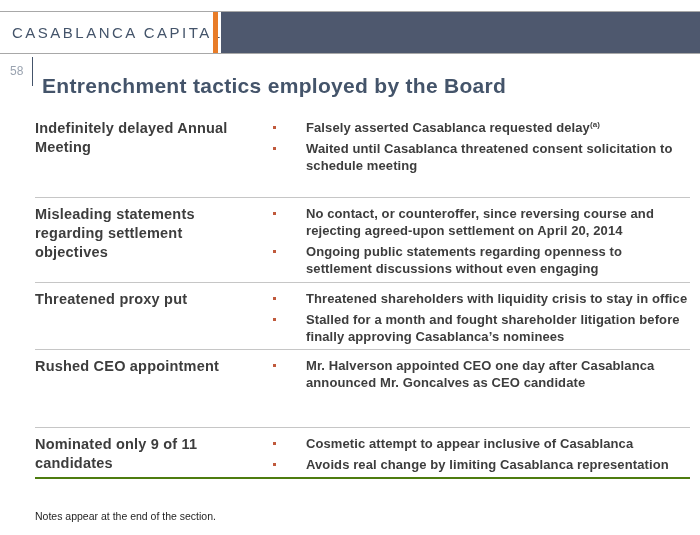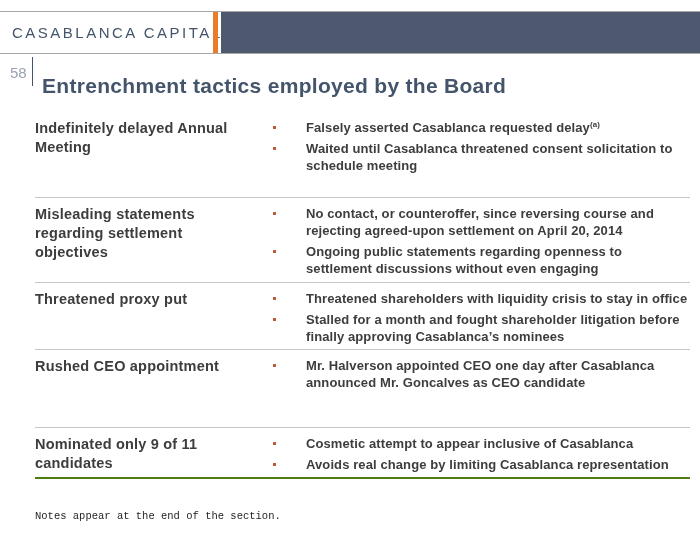--- a/index.html
+++ b/index.html
@@ -27,21 +27,21 @@
     background: #e87c28;
   }
   .header-bar {
     position: absolute; top: 12px; left: 221px; right: 0; height: 41px;
     background: #4e586e;
   }
 
   
   .page-number {
     position: absolute; left: 10px; top: 64px;
-    font-size: 15px; color: #9aa3b0;
+    font-size: 12px; color: #9aa3b0;
   }
   .title-vline {
     position: absolute; left: 32px; top: 57px; width: 1px; height: 29px;
     background: #44546a;
   }
   .slide-title {
     position: absolute; left: 42px; top: 74px;
     font-size: 21px; color: #44546a; letter-spacing: 0.3px;
     white-space: nowrap;
   }
@@ -80,21 +80,21 @@
   .bullet-text {
     font-size: 13px; line-height: 17px; color: #3d3d3d; letter-spacing: 0.1px;
   }
   sup.note-marker {
     font-size: 8px; color: #3d3d3d; vertical-align: super; line-height: 0;
   }
 
   
   .footnote {
     position: absolute; left: 35px; top: 510px;
-    font-family: Liberation Mono, monospace;
+    font-family: Liberation Sans, sans-serif;
     font-size: 10.5px; color: #1f1f1f;
   }
 </style>
 </head>
 <body>
 
 <div class="hairline hairline-top"></div>
 <div class="brand">CASABLANCA CAPITAL</div>
 <div class="accent-stripe"></div>
 <div class="header-bar"></div>

